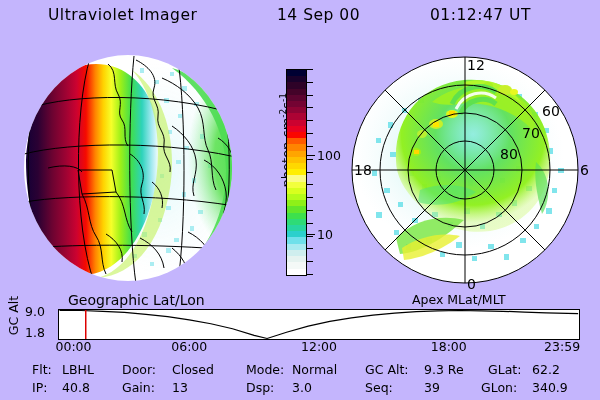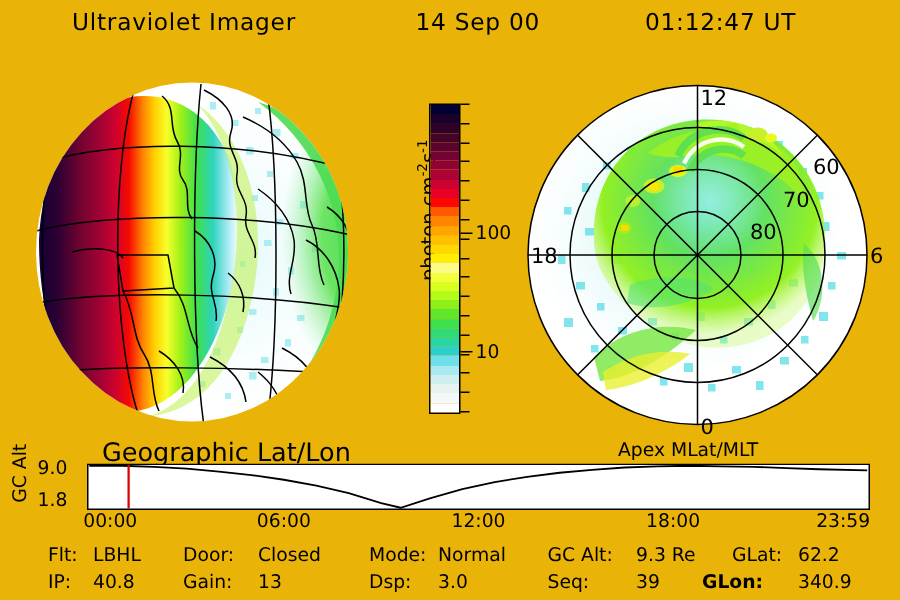--- a/index.html
+++ b/index.html
@@ -4,21 +4,21 @@
 <style>
   html, body {
     margin: 0;
     padding: 0;
     background: #ffffff;
   }
   #app {
     position: relative;
     width: 600px;
     height: 400px;
-    background: #eab308;
+    background: #c4b5fd;
     font-family: "DejaVu Sans", sans-serif;
     color: #000000;
     overflow: hidden;
   }
 
   
   .header {
     position: absolute;
     top: 6px;
     left: 0;
@@ -129,21 +129,21 @@
     position: absolute;
     left: 0;
     top: 292px;
     width: 600px;
     height: 62px;
   }
   .alt-caption-left {
     position: absolute;
     left: 68px;
     top: 0px;
-    font-size: 17px;
+    font-size: 14px;
     white-space: nowrap;
   }
   .alt-caption-right {
     position: absolute;
     left: 412px;
     top: 0px;
     font-size: 12.5px;
     white-space: nowrap;
   }
   .alt-axistitle {
@@ -597,18 +597,18 @@
       </div>
     <div class="status-row r2" id="status-row-2">
         <div class="status-cell sc-k" style="left: 32px;">IP:</div>
         <div class="status-cell sc-v" style="left: 62px;">40.8</div>
         <div class="status-cell sc-k" style="left: 122px;">Gain:</div>
         <div class="status-cell sc-v" style="left: 172px;">13</div>
         <div class="status-cell sc-k" style="left: 246px;">Dsp:</div>
         <div class="status-cell sc-v" style="left: 292px;">3.0</div>
         <div class="status-cell sc-k" style="left: 365px;">Seq:</div>
         <div class="status-cell sc-v" style="left: 424px;">39</div>
-        <div class="status-cell sc-k" style="left: 468px; font-weight: bold;">GLon:</div>
+        <div class="status-cell sc-k" style="left: 481px;">GLon:</div>
         <div class="status-cell sc-v" style="left: 532px;">340.9</div>
       </div>
   </div>
 
 </div>
 
 </body></html>

